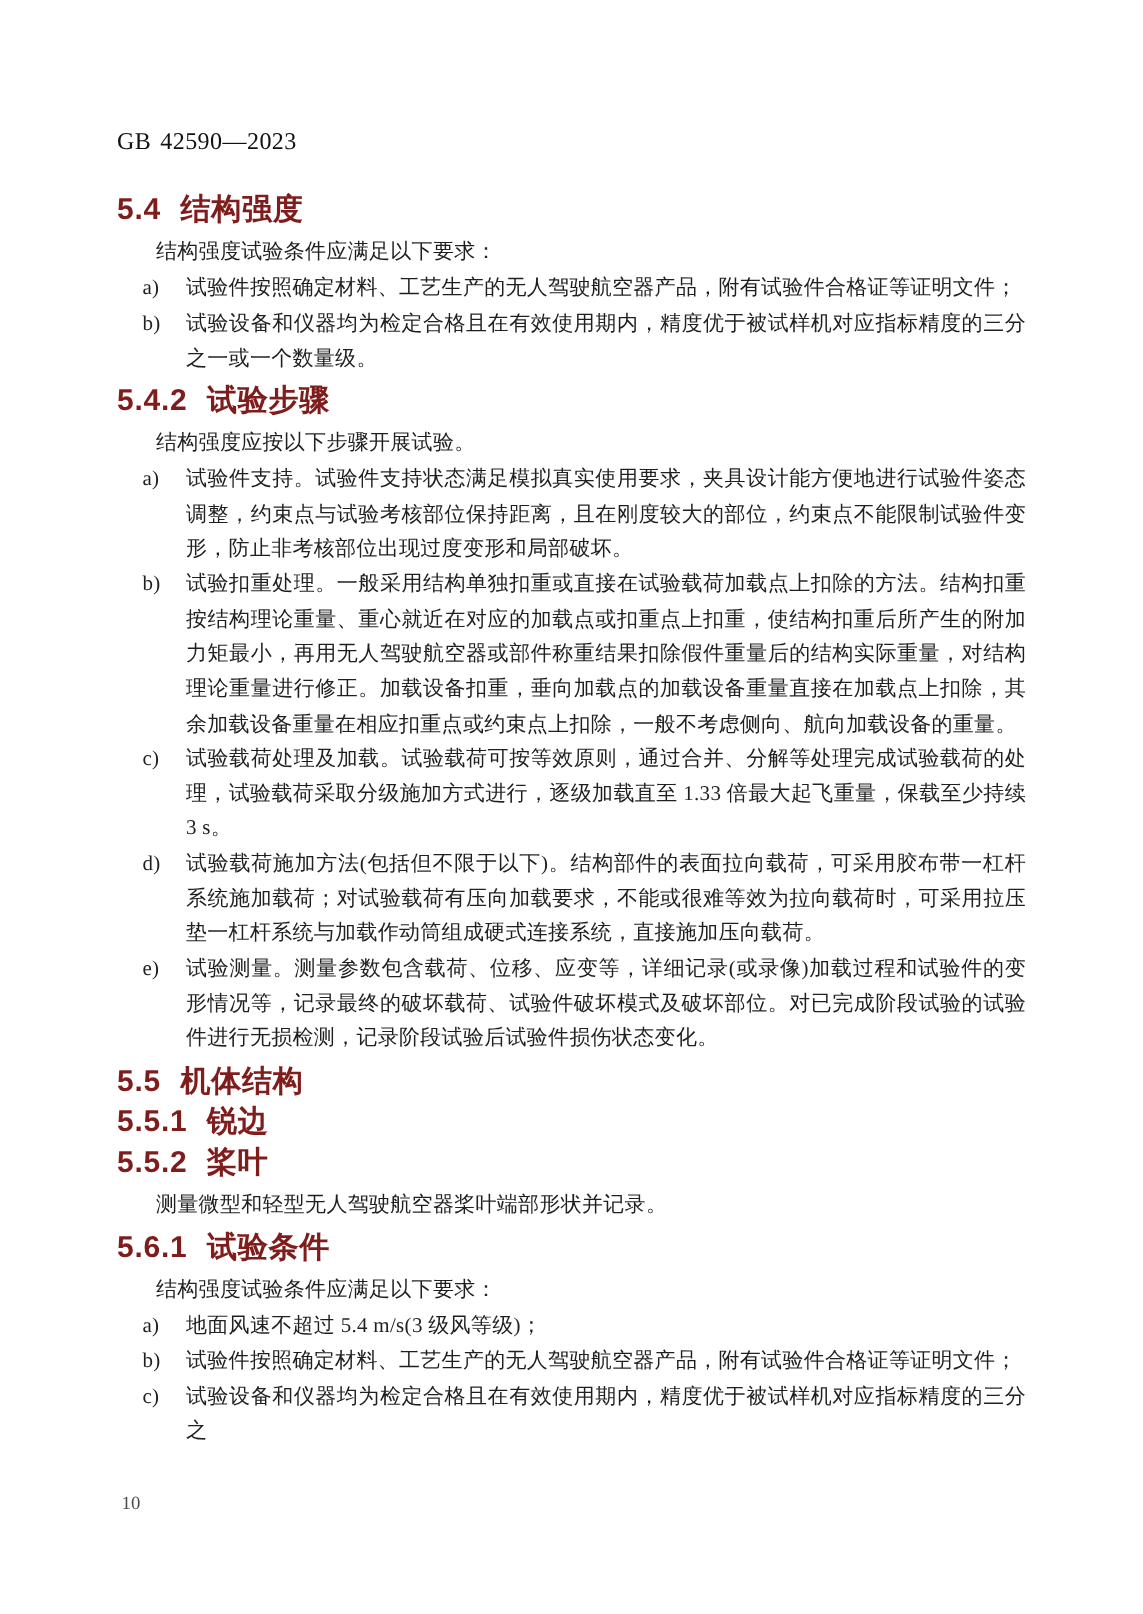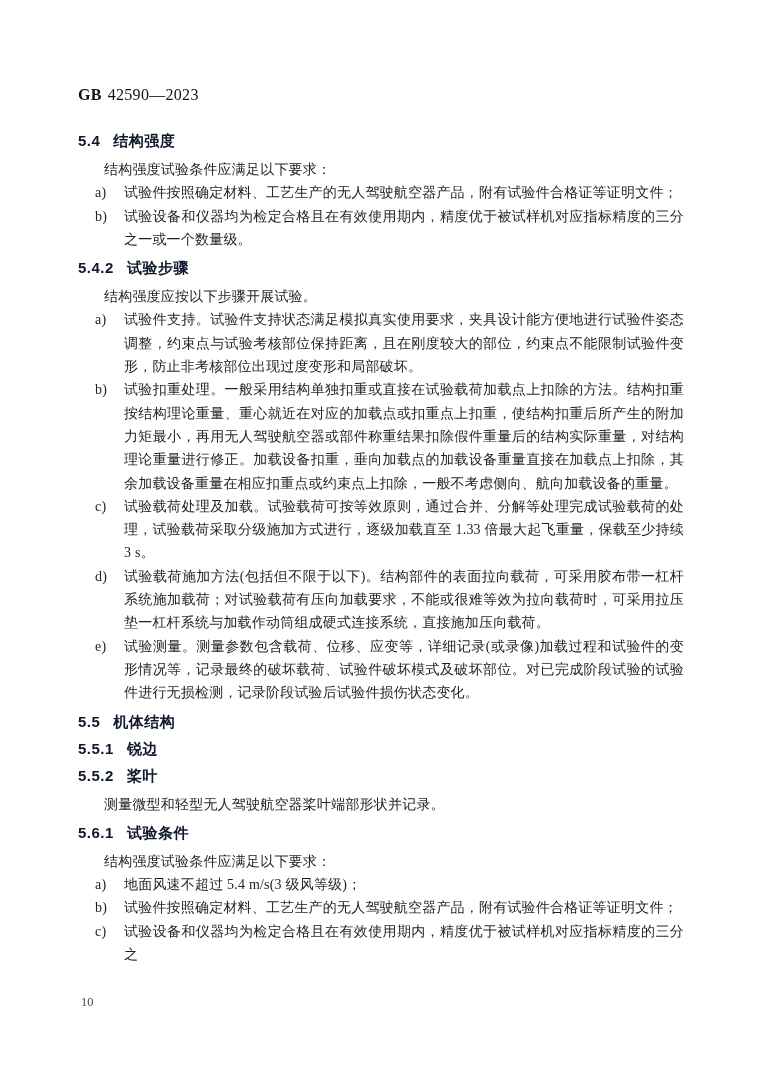--- a/index.html
+++ b/index.html
@@ -19,37 +19,37 @@
   }
   .doc-header {
     font-family: "Liberation Serif", serif;
     font-size: 16px;
     line-height: 19px;
     margin: 0 0 27px 0;
     color: #111;
     letter-spacing: 0.3px;
   }
   .doc-header .gb {
-    font-weight: 700;
+    font-weight: 400;
     margin-right: 6px;
   }
   .heading {
     font-family: "Liberation Sans", sans-serif;
     font-weight: 700;
-    font-size: 15px;
+    font-size: 20px;
     line-height: 19px;
     margin: 7px 0 8px 0;
-    color: #0f172a;
+    color: #7f1d1d;
     letter-spacing: 0.5px;
   }
   .heading .hnum {
     margin-right: 13px;
   }
   .para {
-    font-family: Liberation Sans, sans-serif;
+    font-family: Liberation Mono, monospace;
     font-size: 14px;
     line-height: 23.3px;
     margin: 0;
     text-indent: 26px;
     text-align: justify;
     letter-spacing: 0.2px;
   }
   .list-item {
     position: relative;
     font-family: "Liberation Serif", serif;

